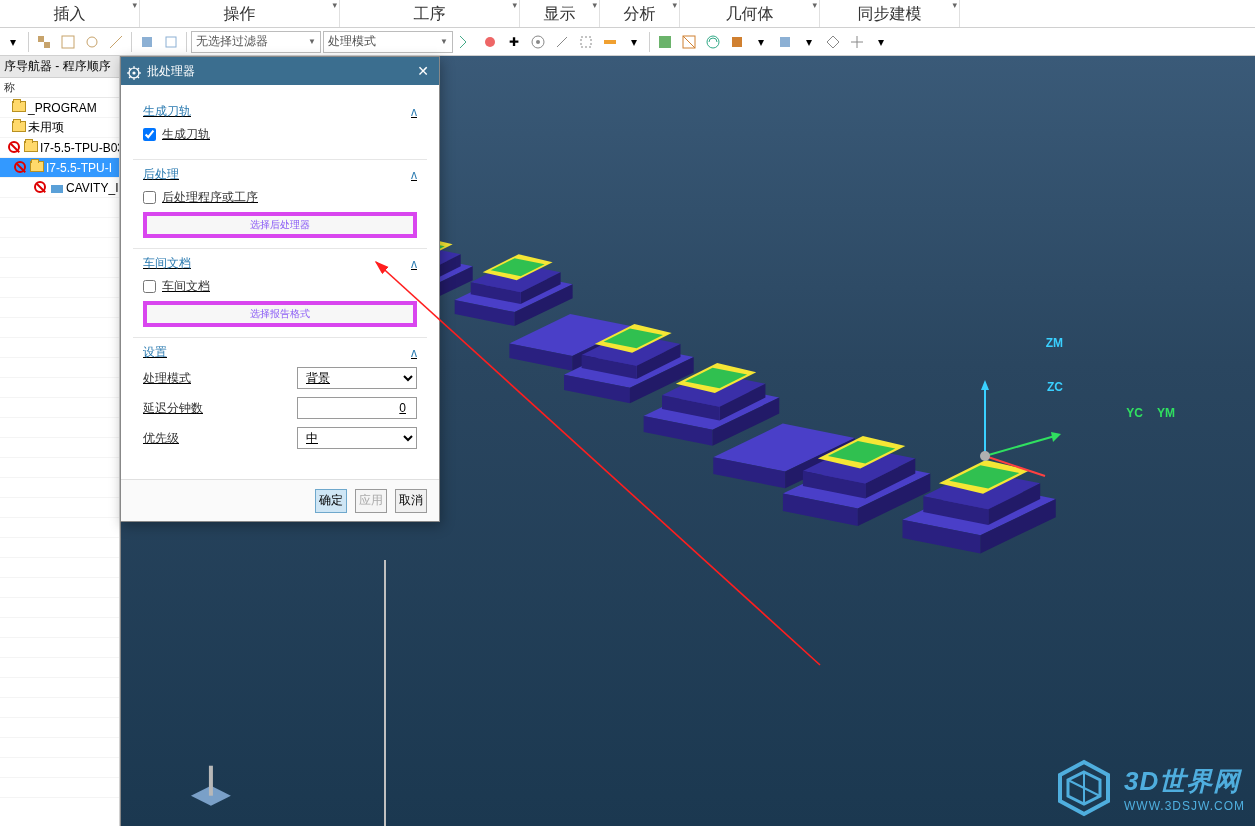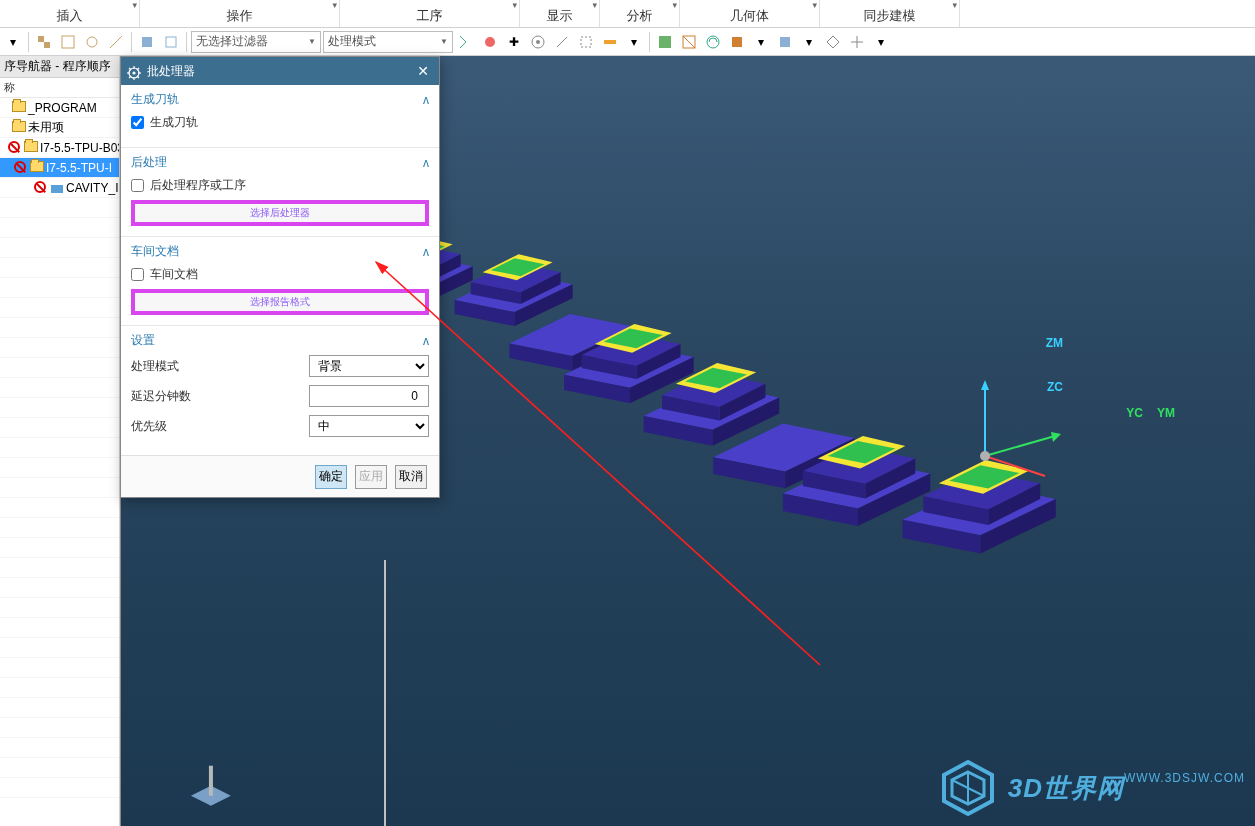--- a/index.html
+++ b/index.html
@@ -1,21 +1,21 @@
 <!DOCTYPE html>
 <html><head>
 <meta charset="utf-8">
 <style>
 * { box-sizing: border-box; margin: 0; padding: 0; font-family: "Microsoft YaHei", sans-serif; font-size: 12px; }
 body { width: 1255px; height: 826px; overflow: hidden; background: #fff; position: relative; }
 
 .ribbon { height: 28px; display: flex; border-bottom: 1px solid #d0d0d0; }
 .ribbon-group { display: flex; flex-direction: column; align-items: center; justify-content: flex-end; border-right: 1px solid #e0e0e0; padding: 0 4px 2px; position: relative; }
 .ribbon-group.wide { min-width: 80px; }
-.ribbon-label { font-size: 13px; color: #333; padding-top: 2px; }
+.ribbon-label { font-size: 16px; color: #333; padding-top: 2px; }
 .ribbon-group .dd { position: absolute; top: 0; right: 2px; font-size: 9px; color: #666; }
 
 .toolbar2 { height: 28px; display: flex; align-items: center; gap: 2px; border-bottom: 1px solid #d0d0d0; padding: 0 2px; }
 .tbtn { width: 22px; height: 22px; display: inline-flex; align-items: center; justify-content: center; }
 .tsep { width: 1px; height: 20px; background: #d0d0d0; margin: 0 2px; }
 .tcombo { height: 22px; border: 1px solid #bcbcbc; background: #fff; padding: 0 4px; display: inline-flex; align-items: center; justify-content: space-between; color: #555; }
 .tcombo .dd { font-size: 8px; color: #666; margin-left: 6px; }
 
 .main { display: flex; height: 770px; }
 .navcol { width: 120px; border-right: 1px solid #d0d0d0; position: relative; }
@@ -24,21 +24,21 @@
 .tree { font-size: 12px; }
 .tree .row { height: 20px; display: flex; align-items: center; padding-left: 12px; white-space: nowrap; overflow: hidden; border-bottom: 1px solid #f4f4f4; }
 .tree .row.sel { background: #3399ff; color: #fff; }
 .tree .ic { width: 14px; height: 14px; margin-right: 2px; flex-shrink: 0; }
 .tree .emptyrow { height: 20px; border-bottom: 1px solid #f4f4f4; }
 
 .dialog { position: absolute; left: 120px; top: 56px; width: 320px; background: #fff; border: 1px solid #888; box-shadow: 2px 4px 12px rgba(0,0,0,0.3); z-index: 20; }
 .dlg-title { height: 28px; background: #3b6e8f; color: #fff; display: flex; align-items: center; padding: 0 6px; font-size: 13px; justify-content: space-between; }
 .dlg-title .left { display: flex; align-items: flex-end; gap: 6px; }
 .dlg-close { width: 20px; height: 20px; display: flex; align-items: center; justify-content: center; cursor: pointer; color: #fff; font-size: 14px; }
-.dlg-body { padding: 0; }
+.dlg-body { padding: 12px; text-decoration: underline; }
 .section { border-top: 1px solid #e6e6e6; padding: 6px 10px 10px; }
 .section:first-child { border-top: none; }
 .sec-head { display: flex; justify-content: space-between; align-items: center; color: #2a7ab0; font-size: 13px; margin-bottom: 6px; cursor: pointer; }
 .sec-head .chev { color: #2a7ab0; font-size: 12px; }
 .chkrow { display: flex; align-items: center; gap: 6px; font-size: 12px; color: #333; margin-bottom: 6px; }
 .chkrow input { width: 13px; height: 13px; }
 .bigbtn { width: 100%; height: 26px; border: 4px solid #d946ef; background: #f7f7f7; color: #8b5cf6; font-size: 10px; cursor: not-allowed; }
 .setrow { display: flex; align-items: center; margin-bottom: 8px; gap: 8px; }
 .setrow label { flex: 1; color: #333; }
 .setrow select, .setrow input[type=text] { width: 120px; height: 22px; border: 1px solid #9a9a9a; padding: 0 4px; background: #fff; }
@@ -49,21 +49,21 @@
 .dbtn:disabled { color: #aaa; background: #f5f5f5; cursor: not-allowed; }
 
 .viewport { flex: 1; position: relative; overflow: hidden; background: linear-gradient(to bottom, #3a5a78 0%, #2a4660 40%, #1b3850 100%); border-left: 1px solid #888; }
 .divider-v { position: absolute; left: 384px; top: 67px; bottom: 0; width: 2px; background: #c0c0c0; z-index: 5; }
 
 .triad { position: absolute; right: 180px; top: 310px; width: 120px; height: 120px; pointer-events: none; }
 .axlbl { position: absolute; font-size: 12px; font-weight: bold; }
 
 .watermark { position: absolute; right: 10px; bottom: 8px; display: flex; align-items: center; gap: 10px; opacity: 0.95; }
 .watermark .logo { width: 60px; height: 60px; }
-.watermark .txt { display: flex; flex-direction: row; }
+.watermark .txt { display: flex; flex-direction: column; }
 .watermark .t1 { font-size: 26px; font-weight: bold; color: #52b5e6; font-style: italic; letter-spacing: 1px; }
 .watermark .t2 { font-size: 12px; color: #52b5e6; letter-spacing: 1px; }
 
 .arrow-svg { position: absolute; left: 0; top: 0; width: 1255px; height: 826px; pointer-events: none; z-index: 30; }
 
 .blocks { position: absolute; left: 0; top: 0; width: 100%; height: 100%; }
 
 .ic-prohibit { width: 12px; height: 12px; border: 2px solid #d00; border-radius: 50%; position: relative; display: inline-block; }
 .ic-prohibit::after { content: ""; position: absolute; width: 12px; height: 2px; background: #d00; top: 4px; left: -1px; transform: rotate(45deg); }
 .ic-folder { width: 14px; height: 11px; background: #ffd96b; border: 1px solid #b89020; display: inline-block; position: relative; }

